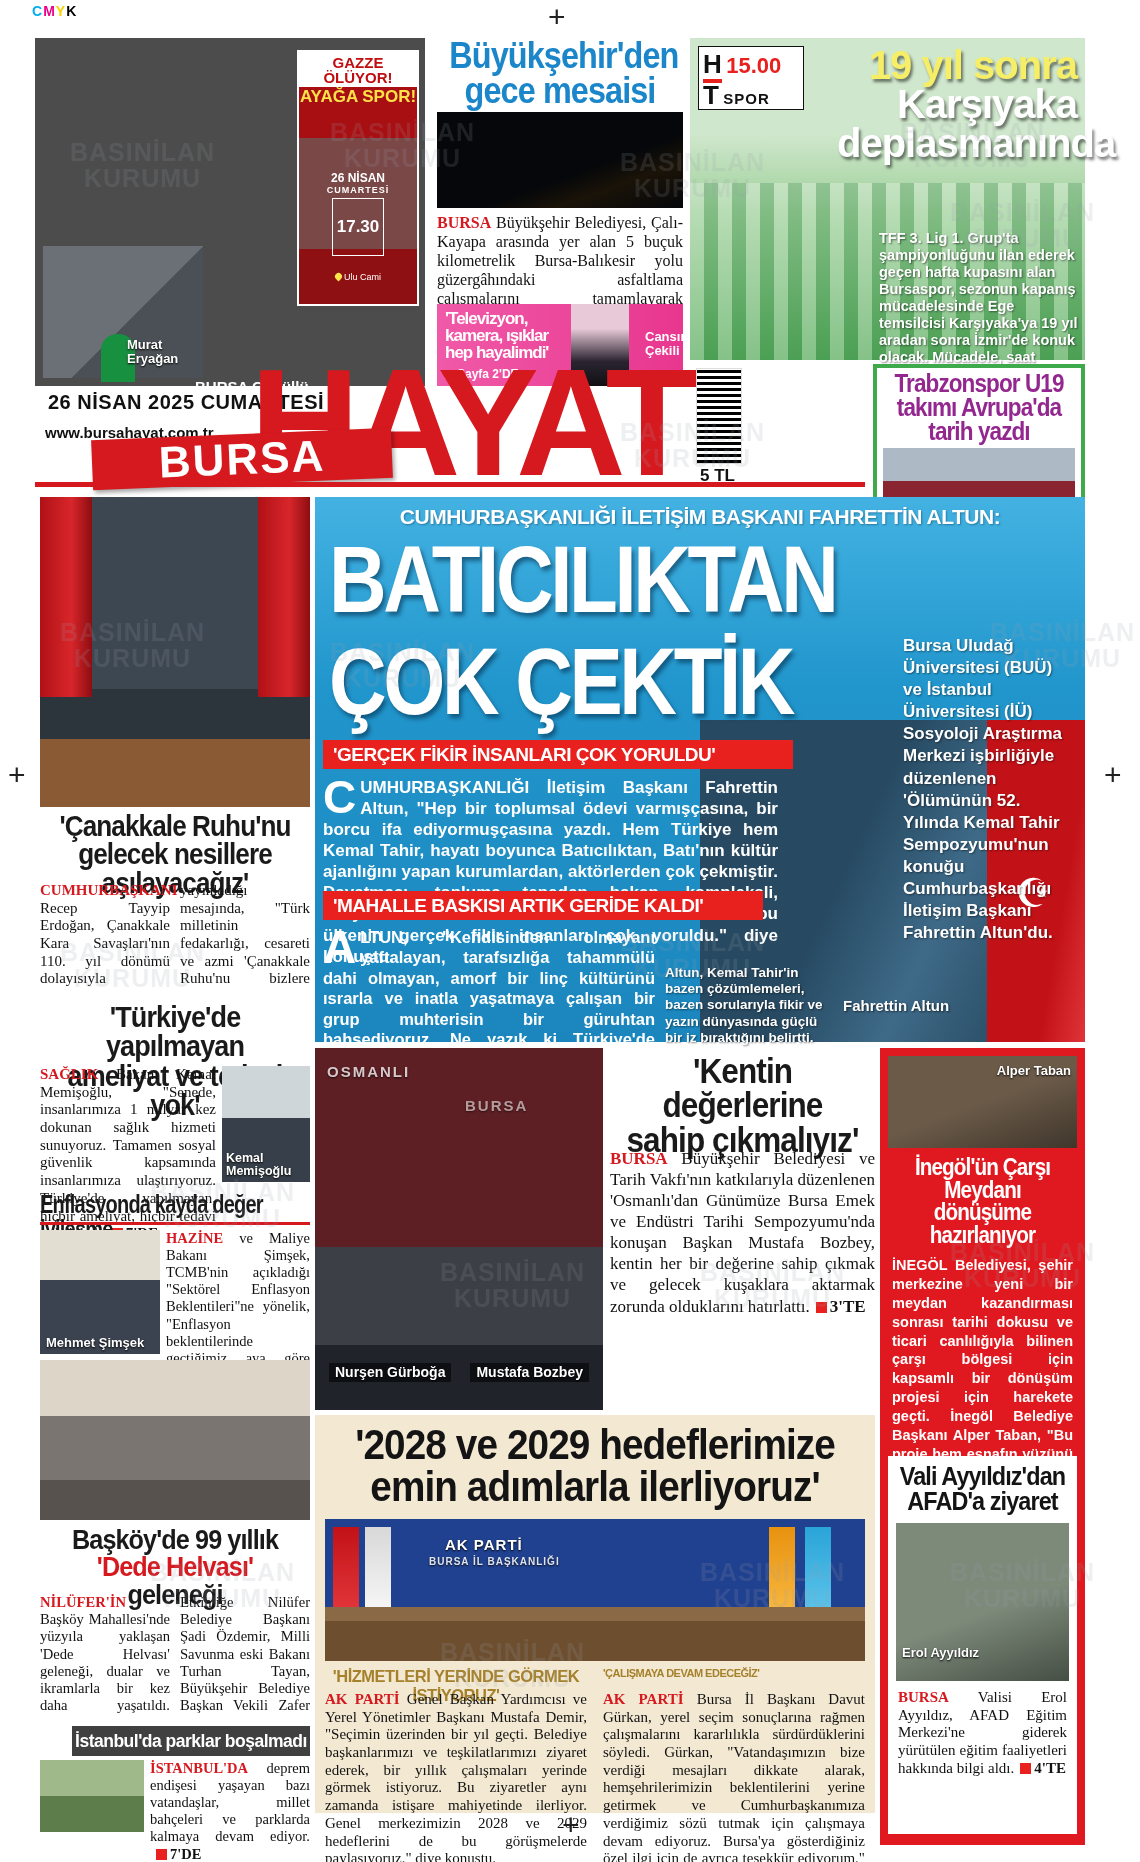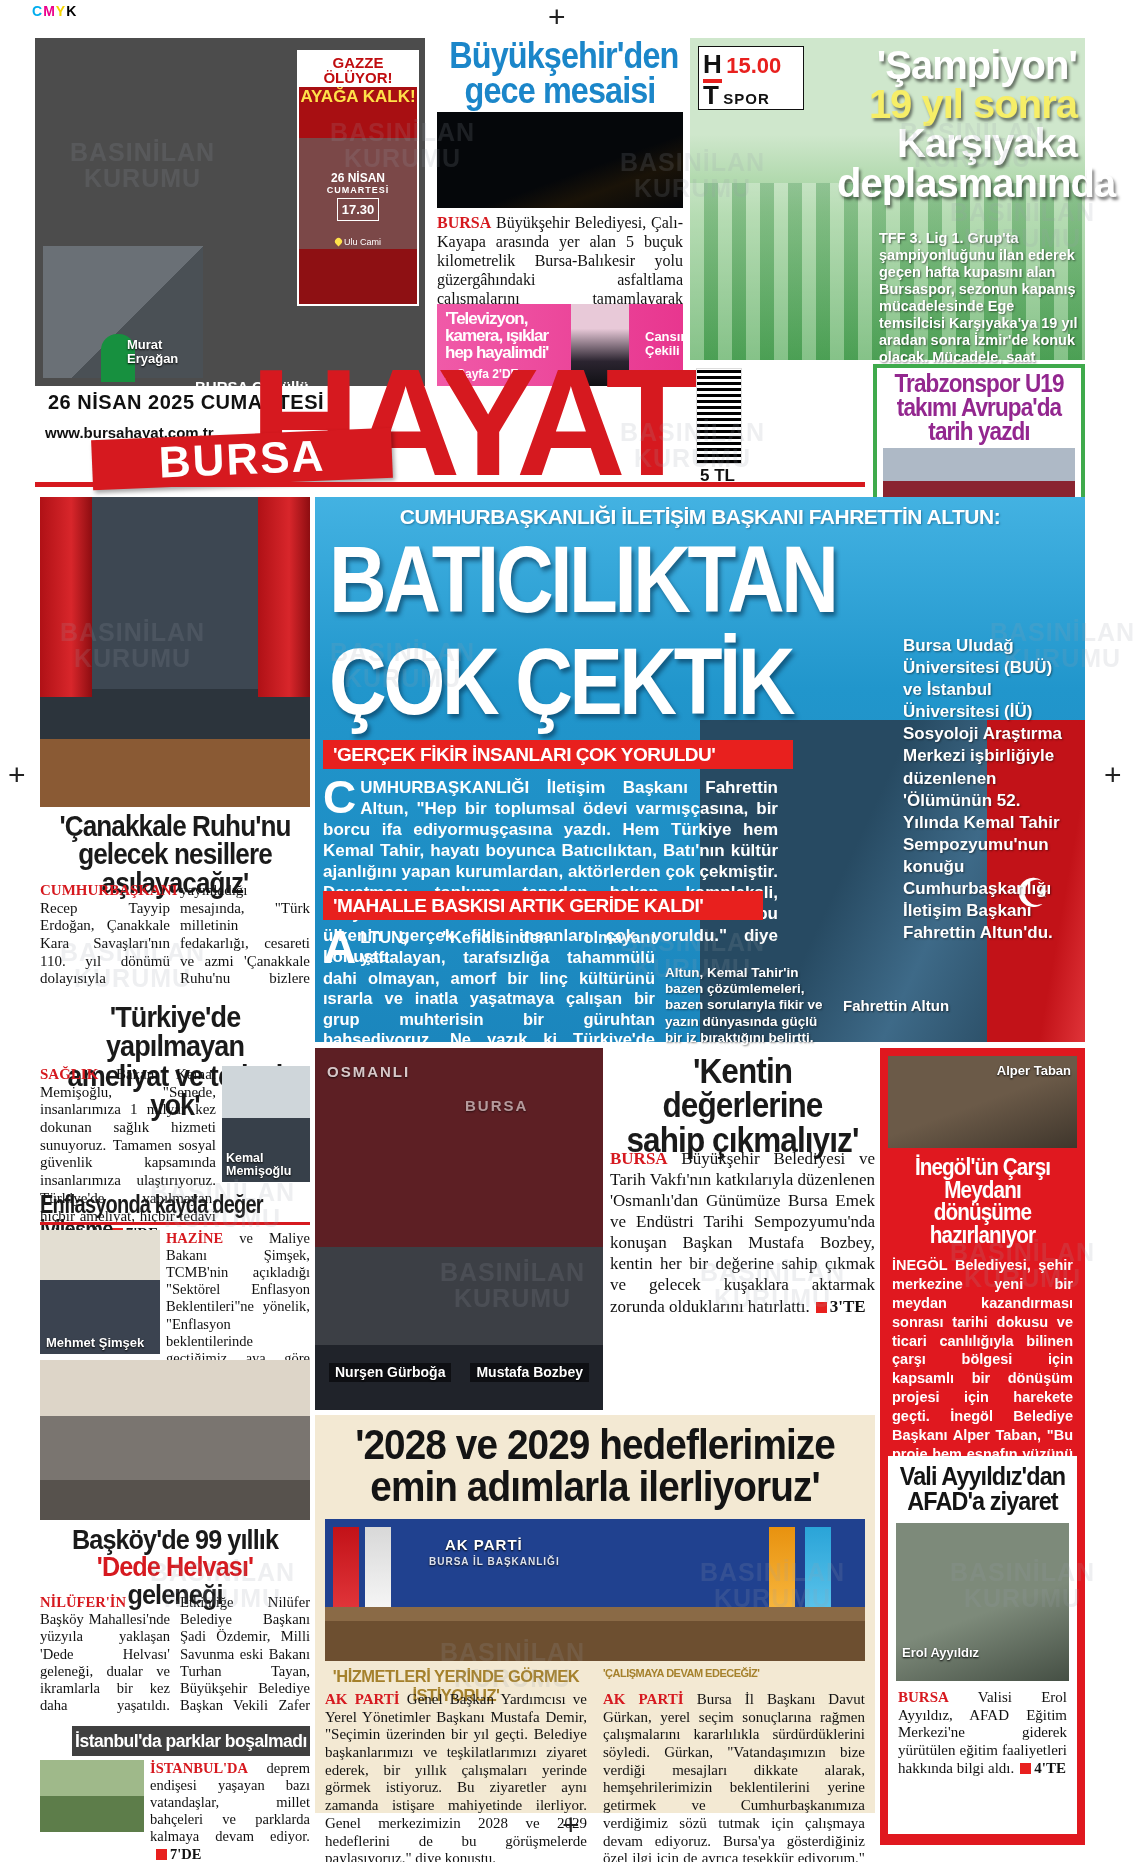--- a/index.html
+++ b/index.html
@@ -28,21 +28,21 @@
   .gazze{background:#4c4c4c;color:#fff;}
   .gazze .float-r{float:right;width:128px;height:232px;}
   .gazze .float-l{float:left;width:150px;height:150px;margin-top:88px;}
   
   .poster{background:linear-gradient(180deg,#a80f12 0 34%,#7b4848 34% 78%,#8e1013 78% 100%);
           color:#fff;text-align:center;box-shadow:0 0 0 2px #fff;}
   .poster .p1{color:#fff;background:#fff;color:#c00d10;font-weight:bold;font-size:15px;line-height:1.02;padding:3px 1px 1px;}
   .poster .p2{color:#ffe24a;font-weight:bold;font-size:17px;line-height:.95;padding-top:2px;}
   .poster .p3{font-size:12px;font-weight:bold;margin-top:66px;}
   .poster .p4{font-size:9px;font-weight:bold;letter-spacing:1px;}
-  .poster .p5{font-size:13px;font-weight:bold;border:1px solid #fff;display:inline-block;padding:3px 4px;margin-top:3px;}
+  .poster .p5{font-size:17px;font-weight:bold;border:1px solid #fff;display:inline-block;padding:18px 4px;margin-top:3px;}
   .poster .p6{font-size:9px;margin-top:16px;}
   .pin{display:inline-block;width:7px;height:7px;background:#ffe24a;border-radius:50% 50% 50% 0;transform:rotate(-45deg);margin-right:2px;}
   
   .photo{background:#888;}
   .ph-murat{background:linear-gradient(135deg,#6a7076 0 55%,#4a5055 55% 100%);}
   .ph-murat .mic{position:absolute;left:58px;bottom:-4px;width:34px;height:48px;border-radius:16px 16px 0 0;background:#17903f;}
   .ph-night{background:linear-gradient(160deg,#05070a 0 60%,#1a1308 75%,#05070a 100%);}
   .ph-cansin{background:linear-gradient(180deg,#e8c9d8 0 30%,#2b2430 70%,#101014 100%);}
   .ph-trabzon{background:linear-gradient(180deg,#aeb9c6 0 45%,#8a2430 45% 78%,#d32b23 78% 100%);}
   .ph-erdogan{background:linear-gradient(180deg,#3d4752 0 62%,#2c343c 62% 78%,#8a5a34 78% 100%);}
@@ -92,21 +92,21 @@
     <span>C</span><span>M</span><span>Y</span><span>K</span>
   </div>
   <div class="abs regmark" style="left:548px;top:0px;">+</div>
   <div class="abs regmark" style="left:1104px;top:758px;">+</div>
   <div class="abs regmark" style="left:8px;top:758px;">+</div>
   <div class="abs regmark" style="left:562px;top:1808px;">+</div>
 
   <div class="abs gazze" style="left:35px;top:38px;width:390px;height:348px;">
     <div class="abs poster" style="right:8px;top:14px;width:118px;height:252px;">
       <div class="p1">GAZZE ÖLÜYOR!</div>
-      <div class="p2">AYAĞA KALK!</div>
+      <div class="p2">AYAĞA SPOR!</div>
       <div class="p3">26 NİSAN</div>
       <div class="p4">CUMARTESİ</div>
       <div class="p5">17.30</div>
       <div class="p6"><span class="pin"></span><span>Ulu Cami</span></div>
     </div>
     <div class="abs" style="left:10px;top:108px;width:300px;height:230px;font-size:15px;font-weight:bold;line-height:1.24;color:#fff;">
       <span class="float-r"></span>
       <span class="float-l"></span>
       <span>BURSA Gönüllü Kuruluşlar Platformu tarafından, İsrail'in Filistin halkına yönelik devam eden saldırılarını protesto etmek için bugün Ulucami'de kılınacak ikindi namazının ardından yürüyüş düzenlenecek. Platform Başkanı Murat Eryağan, söz sahibi devletlerin ve uluslararası kuruluşların kör ve sağır kaldığı Gazze şeridine yapılan saldırılarda binlerce sivilin hayatını kaybettiğini hatırlattı.</span><span class="pageref"><span class="sq"></span><span>3'TE</span></span>
     </div>
@@ -133,21 +133,20 @@
 
   <div class="abs ph-bursaspor" style="left:690px;top:38px;width:395px;height:322px;">
     <div class="stripes"></div>
     <div class="abs" style="left:8px;top:8px;width:96px;height:58px;background:#fff;border:1px solid #111;padding:2px 4px;">
       <span style="font-size:26px;font-weight:bold;color:#111;border-bottom:4px solid #e8201e;">H</span>
       <span style="font-size:22px;font-weight:bold;color:#e8201e;">15.00</span><br>
       <span style="font-size:26px;font-weight:bold;color:#111;">T</span>
       <span style="font-size:15px;font-weight:bold;color:#111;letter-spacing:1px;">SPOR</span>
     </div>
     <div class="abs" style="right:8px;top:8px;width:240px;text-align:right;">
-      <div class="hl" style="font-size:40px;color:#fff;text-shadow:2px 3px 3px rgba(0,0,0,.5);">'Şampiyon'</div>
       <div class="hl" style="font-size:40px;color:#f6ee67;text-shadow:2px 3px 3px rgba(0,0,0,.5);">19 yıl sonra</div>
       <div class="hl" style="font-size:40px;color:#fff;text-shadow:2px 3px 3px rgba(0,0,0,.5);">Karşıyaka</div>
       <div class="hl" style="font-size:40px;color:#fff;text-shadow:2px 3px 3px rgba(0,0,0,.5);">deplasmanında</div>
     </div>
     <div class="abs" style="right:6px;top:192px;width:200px;font-size:14.5px;font-weight:bold;color:#fff;line-height:1.17;text-shadow:1px 1px 2px rgba(0,0,0,.5);">
       <span>TFF 3. Lig 1. Grup'ta şampiyonluğunu ilan ederek geçen hafta kupasını alan Bursaspor, sezonun kapanış mücadelesinde Ege temsilcisi Karşıyaka'ya 19 yıl aradan sonra İzmir'de konuk olacak. Mücadele, saat 15.00'te Alsancak Mustafa Denizli Stadı'nda oynanacak. Maçta hakem Doğukan Yıldırım düdük çalacak.</span><span class="pageref"><span class="sq white"></span><span>10'DA</span></span>
     </div>
   </div>
 
   <div class="abs" style="left:873px;top:364px;width:212px;height:206px;background:#fff;border:4px solid #3faa4c;box-sizing:border-box;">

